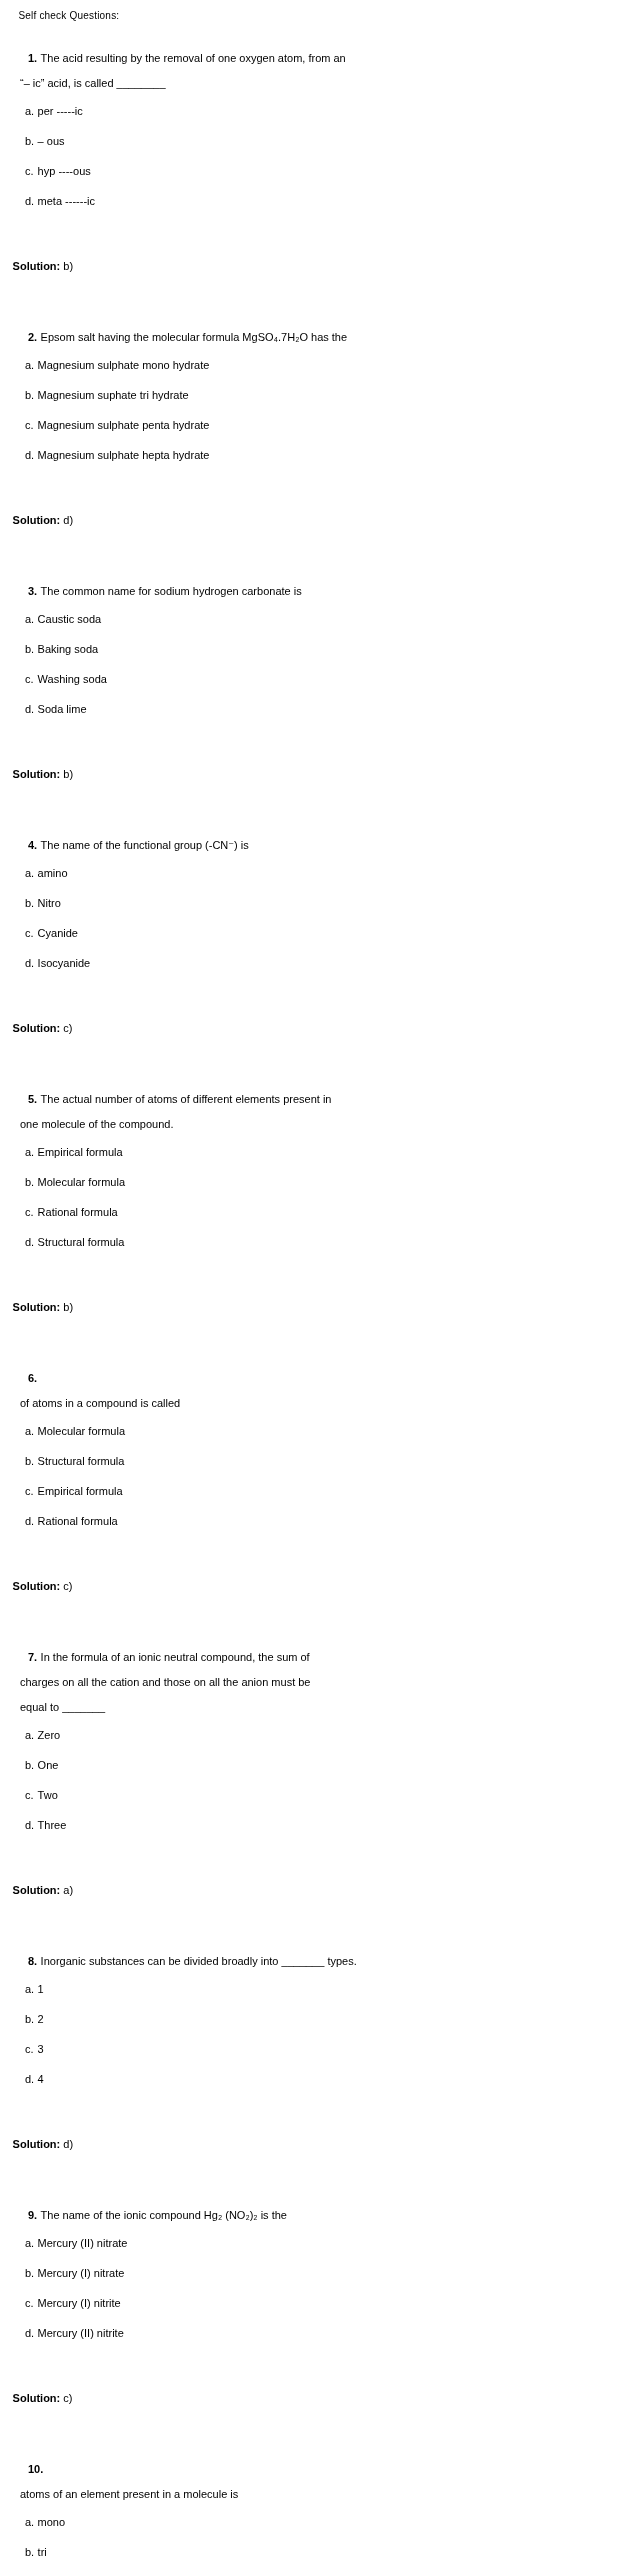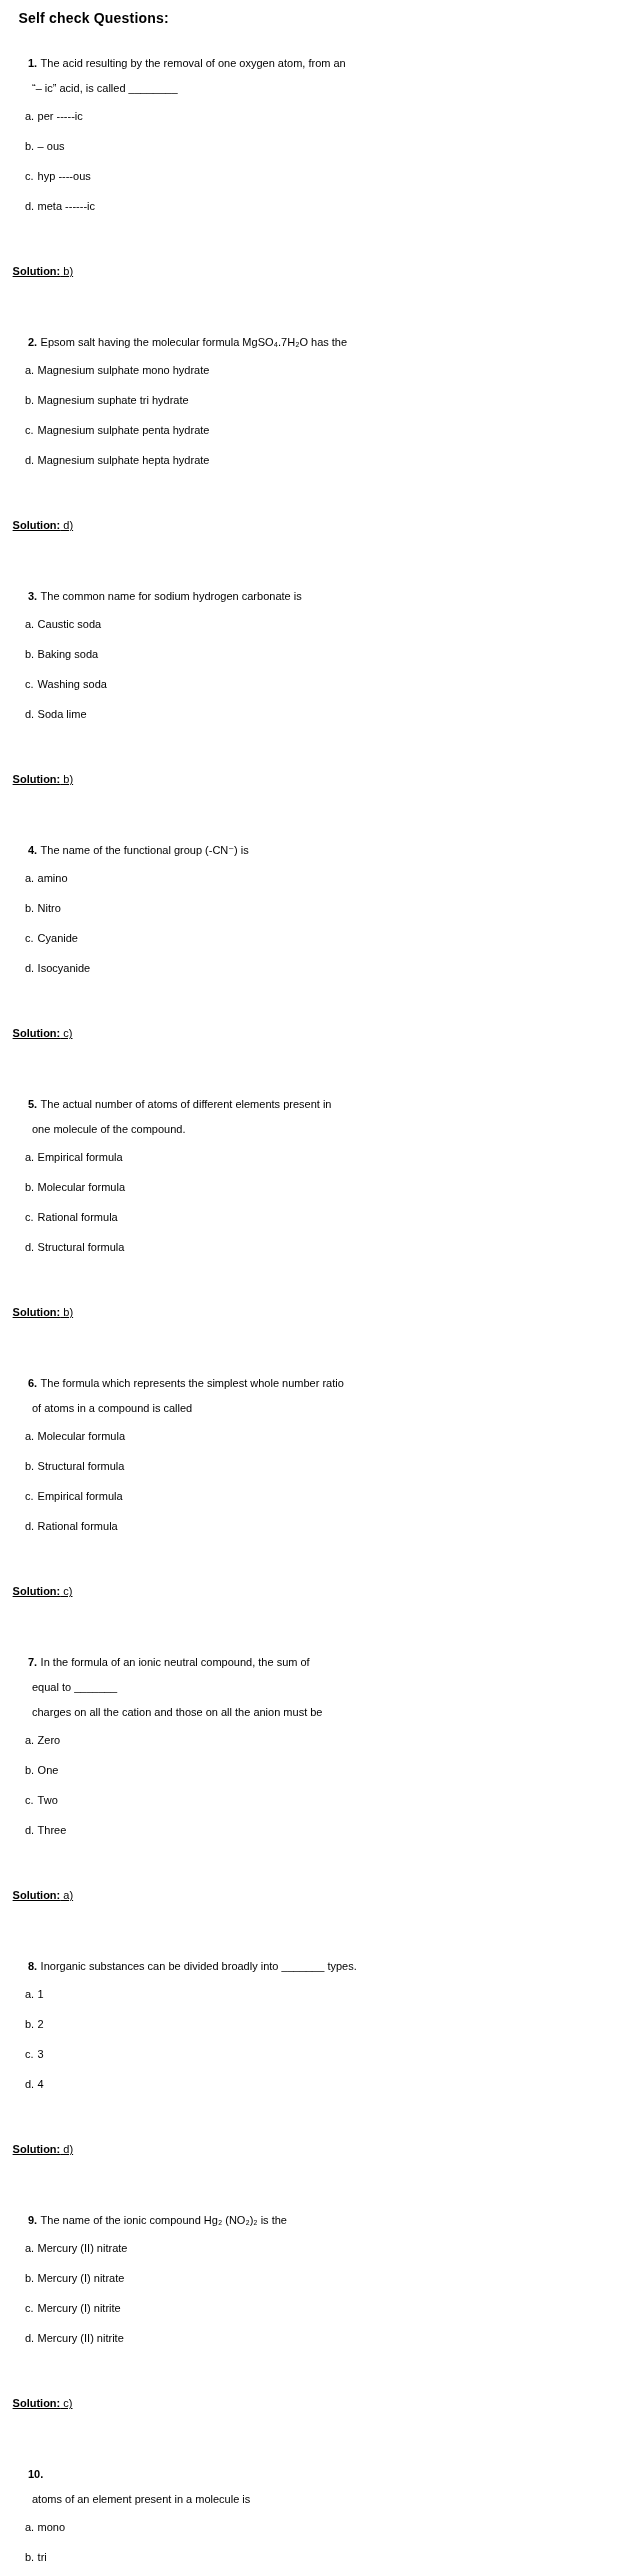--- a/index.html
+++ b/index.html
@@ -13,54 +13,53 @@
     font-family: "Liberation Sans", "DejaVu Sans", sans-serif;
     font-size: 11px;
     color: #000000;
     -webkit-font-smoothing: antialiased;
   }
   .page {
     padding: 8.4px 0 34px 0;
   }
   .title {
     margin: 1.7px 0 25px 18.4px;
-    font-weight: 700;
-    font-size: 14px;
+    font-weight: 400;
+    font-size: 10px;
     letter-spacing: 0.2px;
   }
   .q-first {
     display: flex;
     margin-left: 28px;
     line-height: 25px;
   }
   .q-num {
     flex: none;
     width: 12.6px;
     font-weight: 700;
   }
   .q-num-wide {
     width: 56px;
   }
   .q-cont {
-    margin-left: 32px;
+    margin-left: 20px;
     line-height: 25px;
   }
   .opt-row {
     display: flex;
     margin-left: 25px;
     line-height: 30px;
   }
   .opt-letter {
     flex: none;
     width: 12.6px;
   }
   .solution {
     margin: 42px 0 50px 12.6px;
     line-height: 17px;
-    text-decoration: underline;
   }
   .sol-label {
     font-weight: 700;
   }
 </style>
 </head>
 <body>
 
 <div class="page">
   <div class="title">Self check Questions:</div>
@@ -178,21 +177,20 @@
         </div>
         <div class="opt-row">
           <span class="opt-letter">d.</span>
           <span class="opt-text">Structural formula</span>
         </div>
         <div class="solution"><span class="sol-label">Solution:</span><span class="sol-answer"> b)</span></div>
       </section>
       <section class="question-block">
         <div class="q-first">
           <span class="q-num">6.</span>
-          <div class="q-text-line">The formula which represents the simplest whole number ratio</div>
         </div>
         <div class="q-cont">of atoms in a compound is called</div>
         <div class="opt-row">
           <span class="opt-letter">a.</span>
           <span class="opt-text">Molecular formula</span>
         </div>
         <div class="opt-row">
           <span class="opt-letter">b.</span>
           <span class="opt-text">Structural formula</span>
         </div>
@@ -204,22 +202,22 @@
           <span class="opt-letter">d.</span>
           <span class="opt-text">Rational formula</span>
         </div>
         <div class="solution"><span class="sol-label">Solution:</span><span class="sol-answer"> c)</span></div>
       </section>
       <section class="question-block">
         <div class="q-first">
           <span class="q-num">7.</span>
           <div class="q-text-line">In the formula of an ionic neutral compound, the sum of</div>
         </div>
+        <div class="q-cont">charges on all the cation and those on all the anion must be</div>
         <div class="q-cont">equal to _______</div>
-        <div class="q-cont">charges on all the cation and those on all the anion must be</div>
         <div class="opt-row">
           <span class="opt-letter">a.</span>
           <span class="opt-text">Zero</span>
         </div>
         <div class="opt-row">
           <span class="opt-letter">b.</span>
           <span class="opt-text">One</span>
         </div>
         <div class="opt-row">
           <span class="opt-letter">c.</span>

